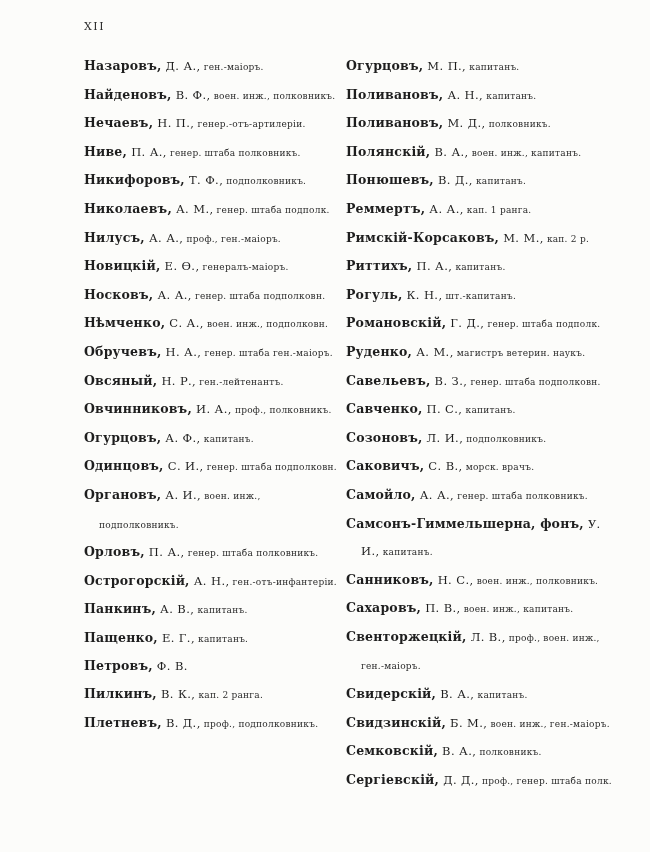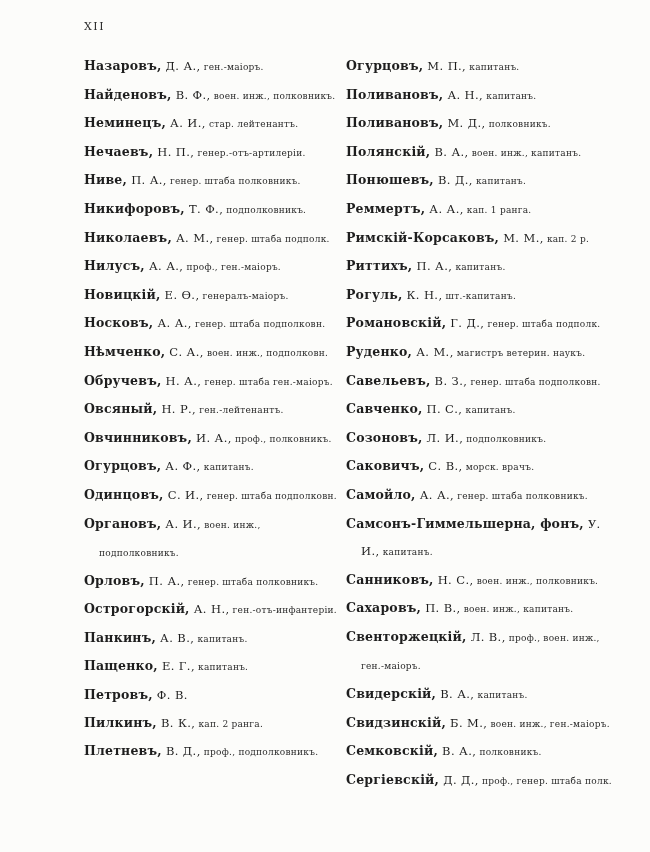--- a/index.html
+++ b/index.html
@@ -51,21 +51,20 @@
 </style>
 </head>
 <body>
 
 <div class="page">
   <div class="page-number">XII</div>
   <div class="columns">
     <div class="col-left" id="col-left">
         <div class="entry"><span class="surname">Назаровъ,</span><span class="initials"> Д. А.,</span><span class="rank"> ген.-маіоръ.</span></div>
         <div class="entry"><span class="surname">Найденовъ,</span><span class="initials"> В. Ф.,</span><span class="rank"> воен. инж., полковникъ.</span></div>
-        <div class="entry"><span class="surname">Неминецъ,</span><span class="initials"> А. И.,</span><span class="rank"> стар. лейтенантъ.</span></div>
         <div class="entry"><span class="surname">Нечаевъ,</span><span class="initials"> Н. П.,</span><span class="rank"> генер.-отъ-артилеріи.</span></div>
         <div class="entry"><span class="surname">Ниве,</span><span class="initials"> П. А.,</span><span class="rank"> генер. штаба полковникъ.</span></div>
         <div class="entry"><span class="surname">Никифоровъ,</span><span class="initials"> Т. Ф.,</span><span class="rank"> подполковникъ.</span></div>
         <div class="entry"><span class="surname">Николаевъ,</span><span class="initials"> А. М.,</span><span class="rank"> генер. штаба подполк.</span></div>
         <div class="entry"><span class="surname">Нилусъ,</span><span class="initials"> А. А.,</span><span class="rank"> проф., ген.-маіоръ.</span></div>
         <div class="entry"><span class="surname">Новицкій,</span><span class="initials"> Е. Ѳ.,</span><span class="rank"> генералъ-маіоръ.</span></div>
         <div class="entry"><span class="surname">Носковъ,</span><span class="initials"> А. А.,</span><span class="rank"> генер. штаба подполковн.</span></div>
         <div class="entry"><span class="surname">Нѣмченко,</span><span class="initials"> С. А.,</span><span class="rank"> воен. инж., подполковн.</span></div>
         <div class="entry"><span class="surname">Обручевъ,</span><span class="initials"> Н. А.,</span><span class="rank"> генер. штаба ген.-маіоръ.</span></div>
         <div class="entry"><span class="surname">Овсяный,</span><span class="initials"> Н. Р.,</span><span class="rank"> ген.-лейтенантъ.</span></div>

